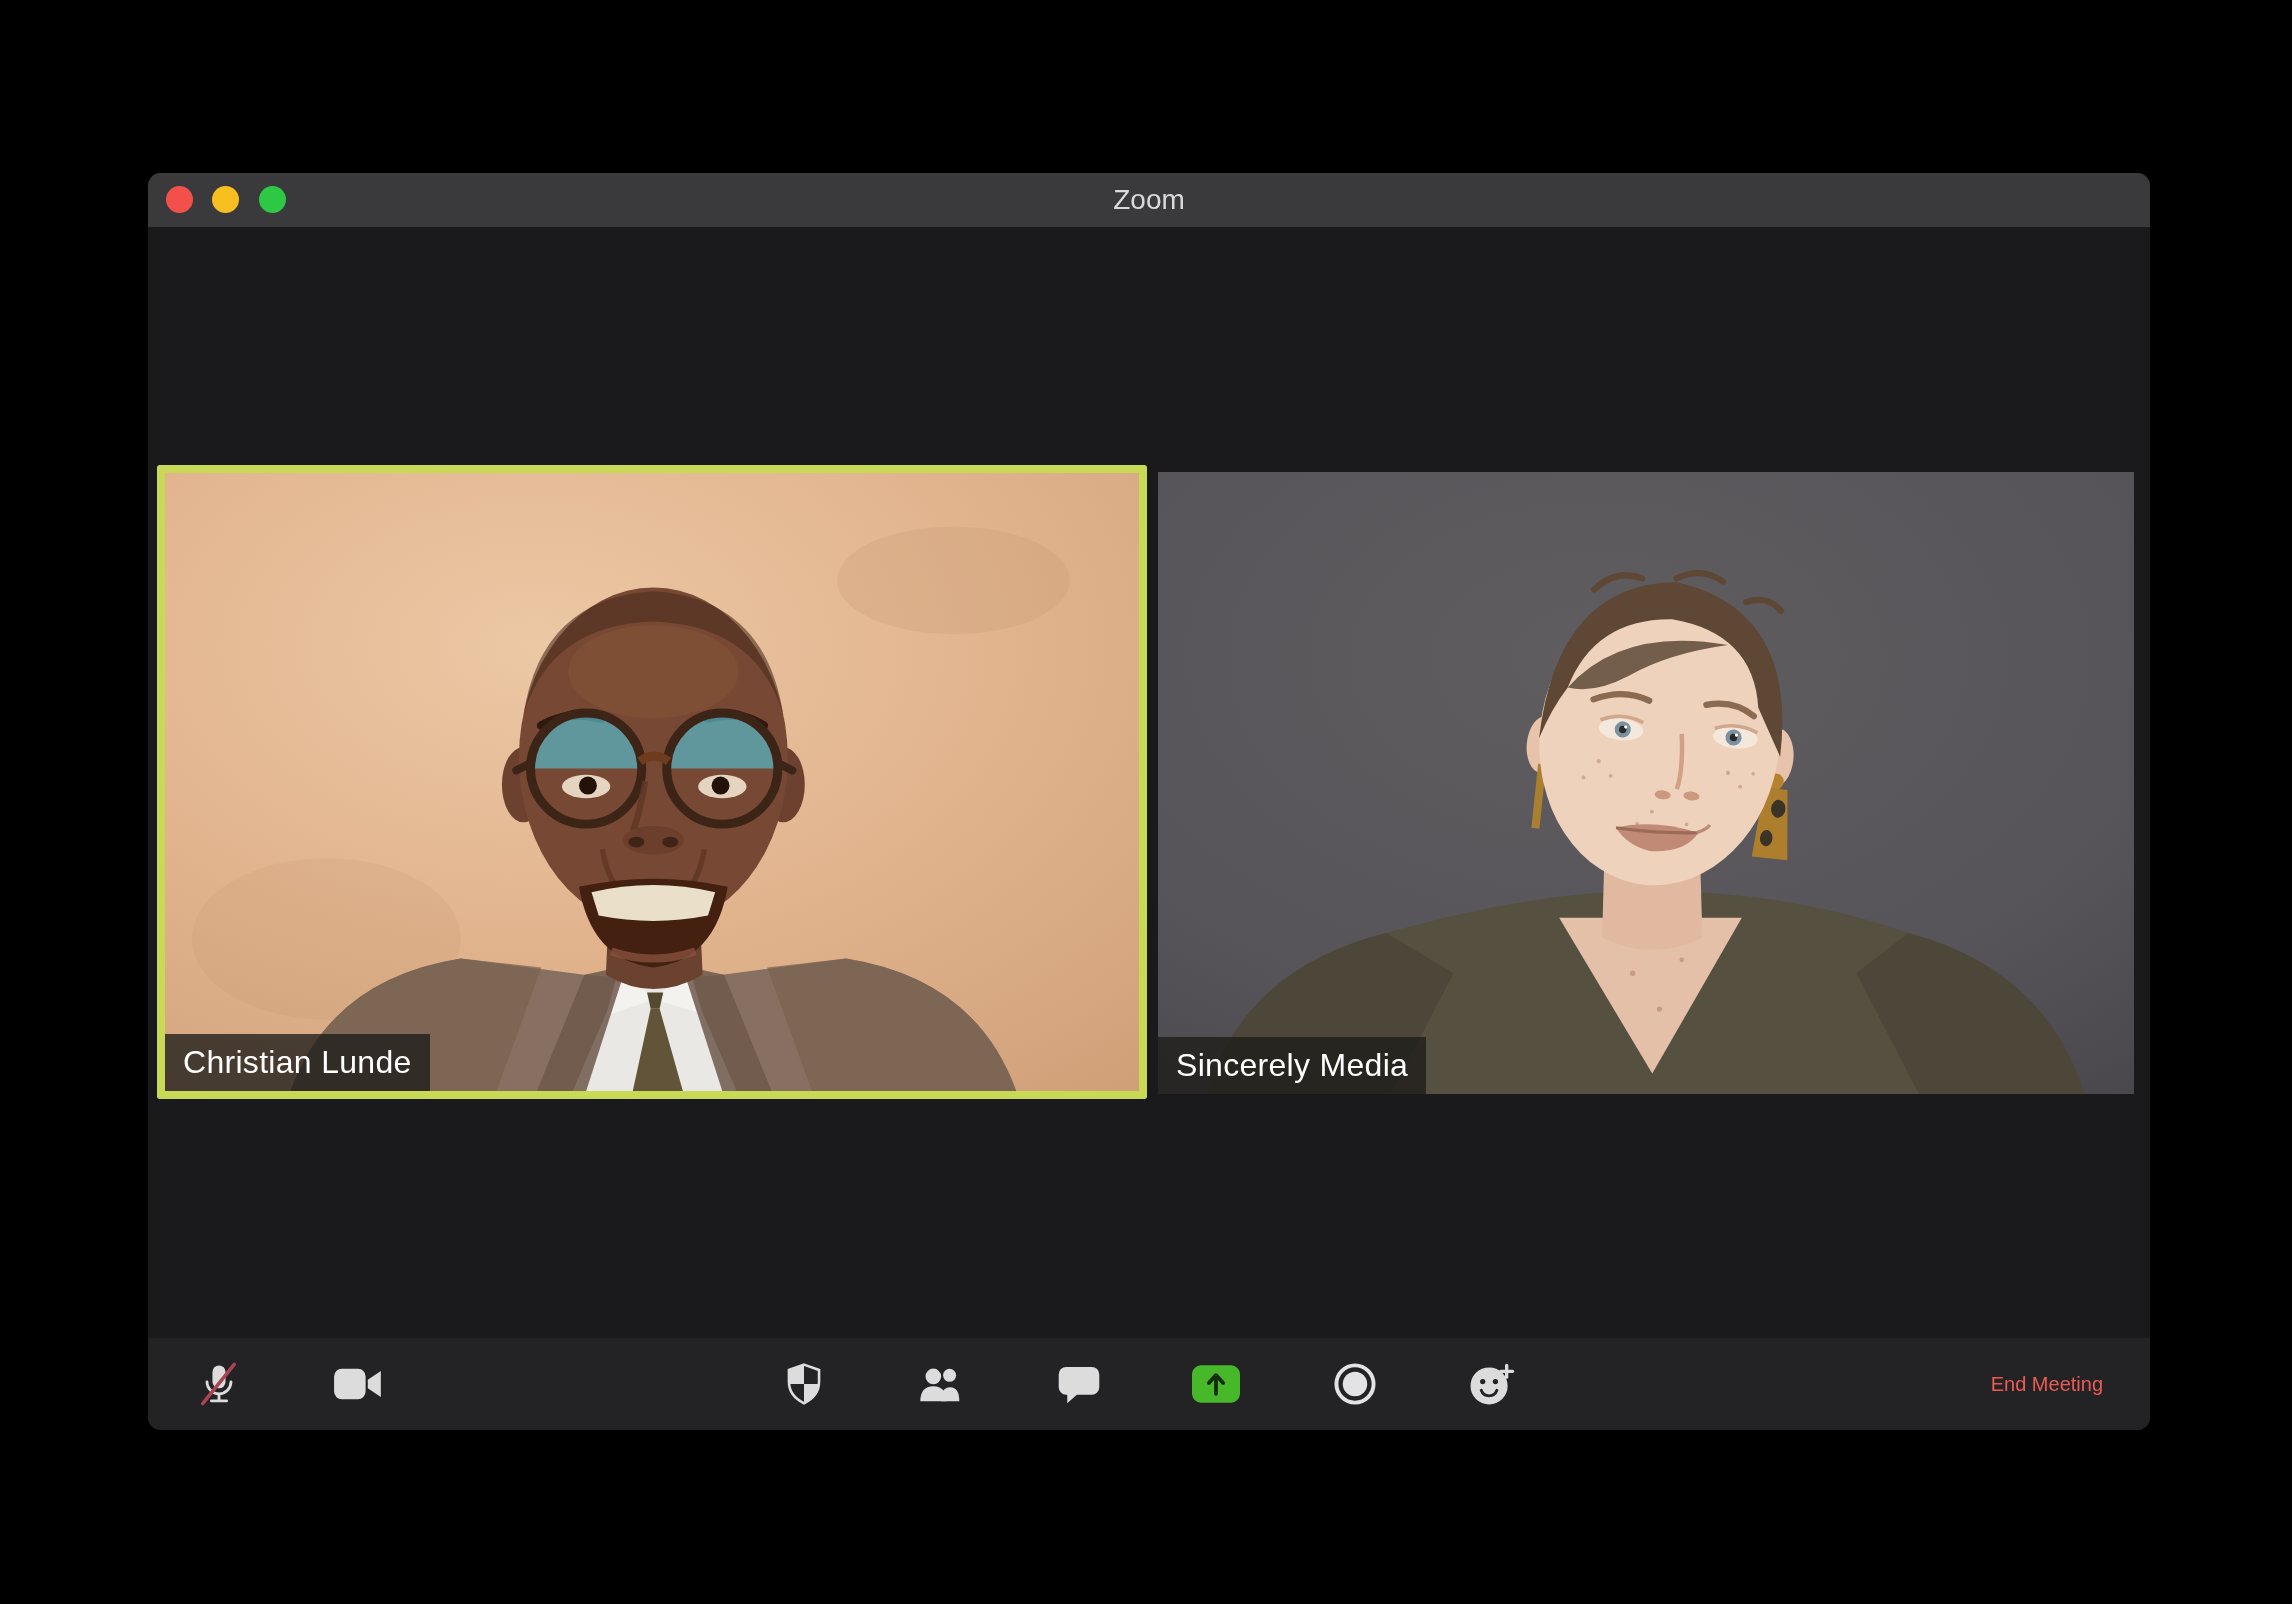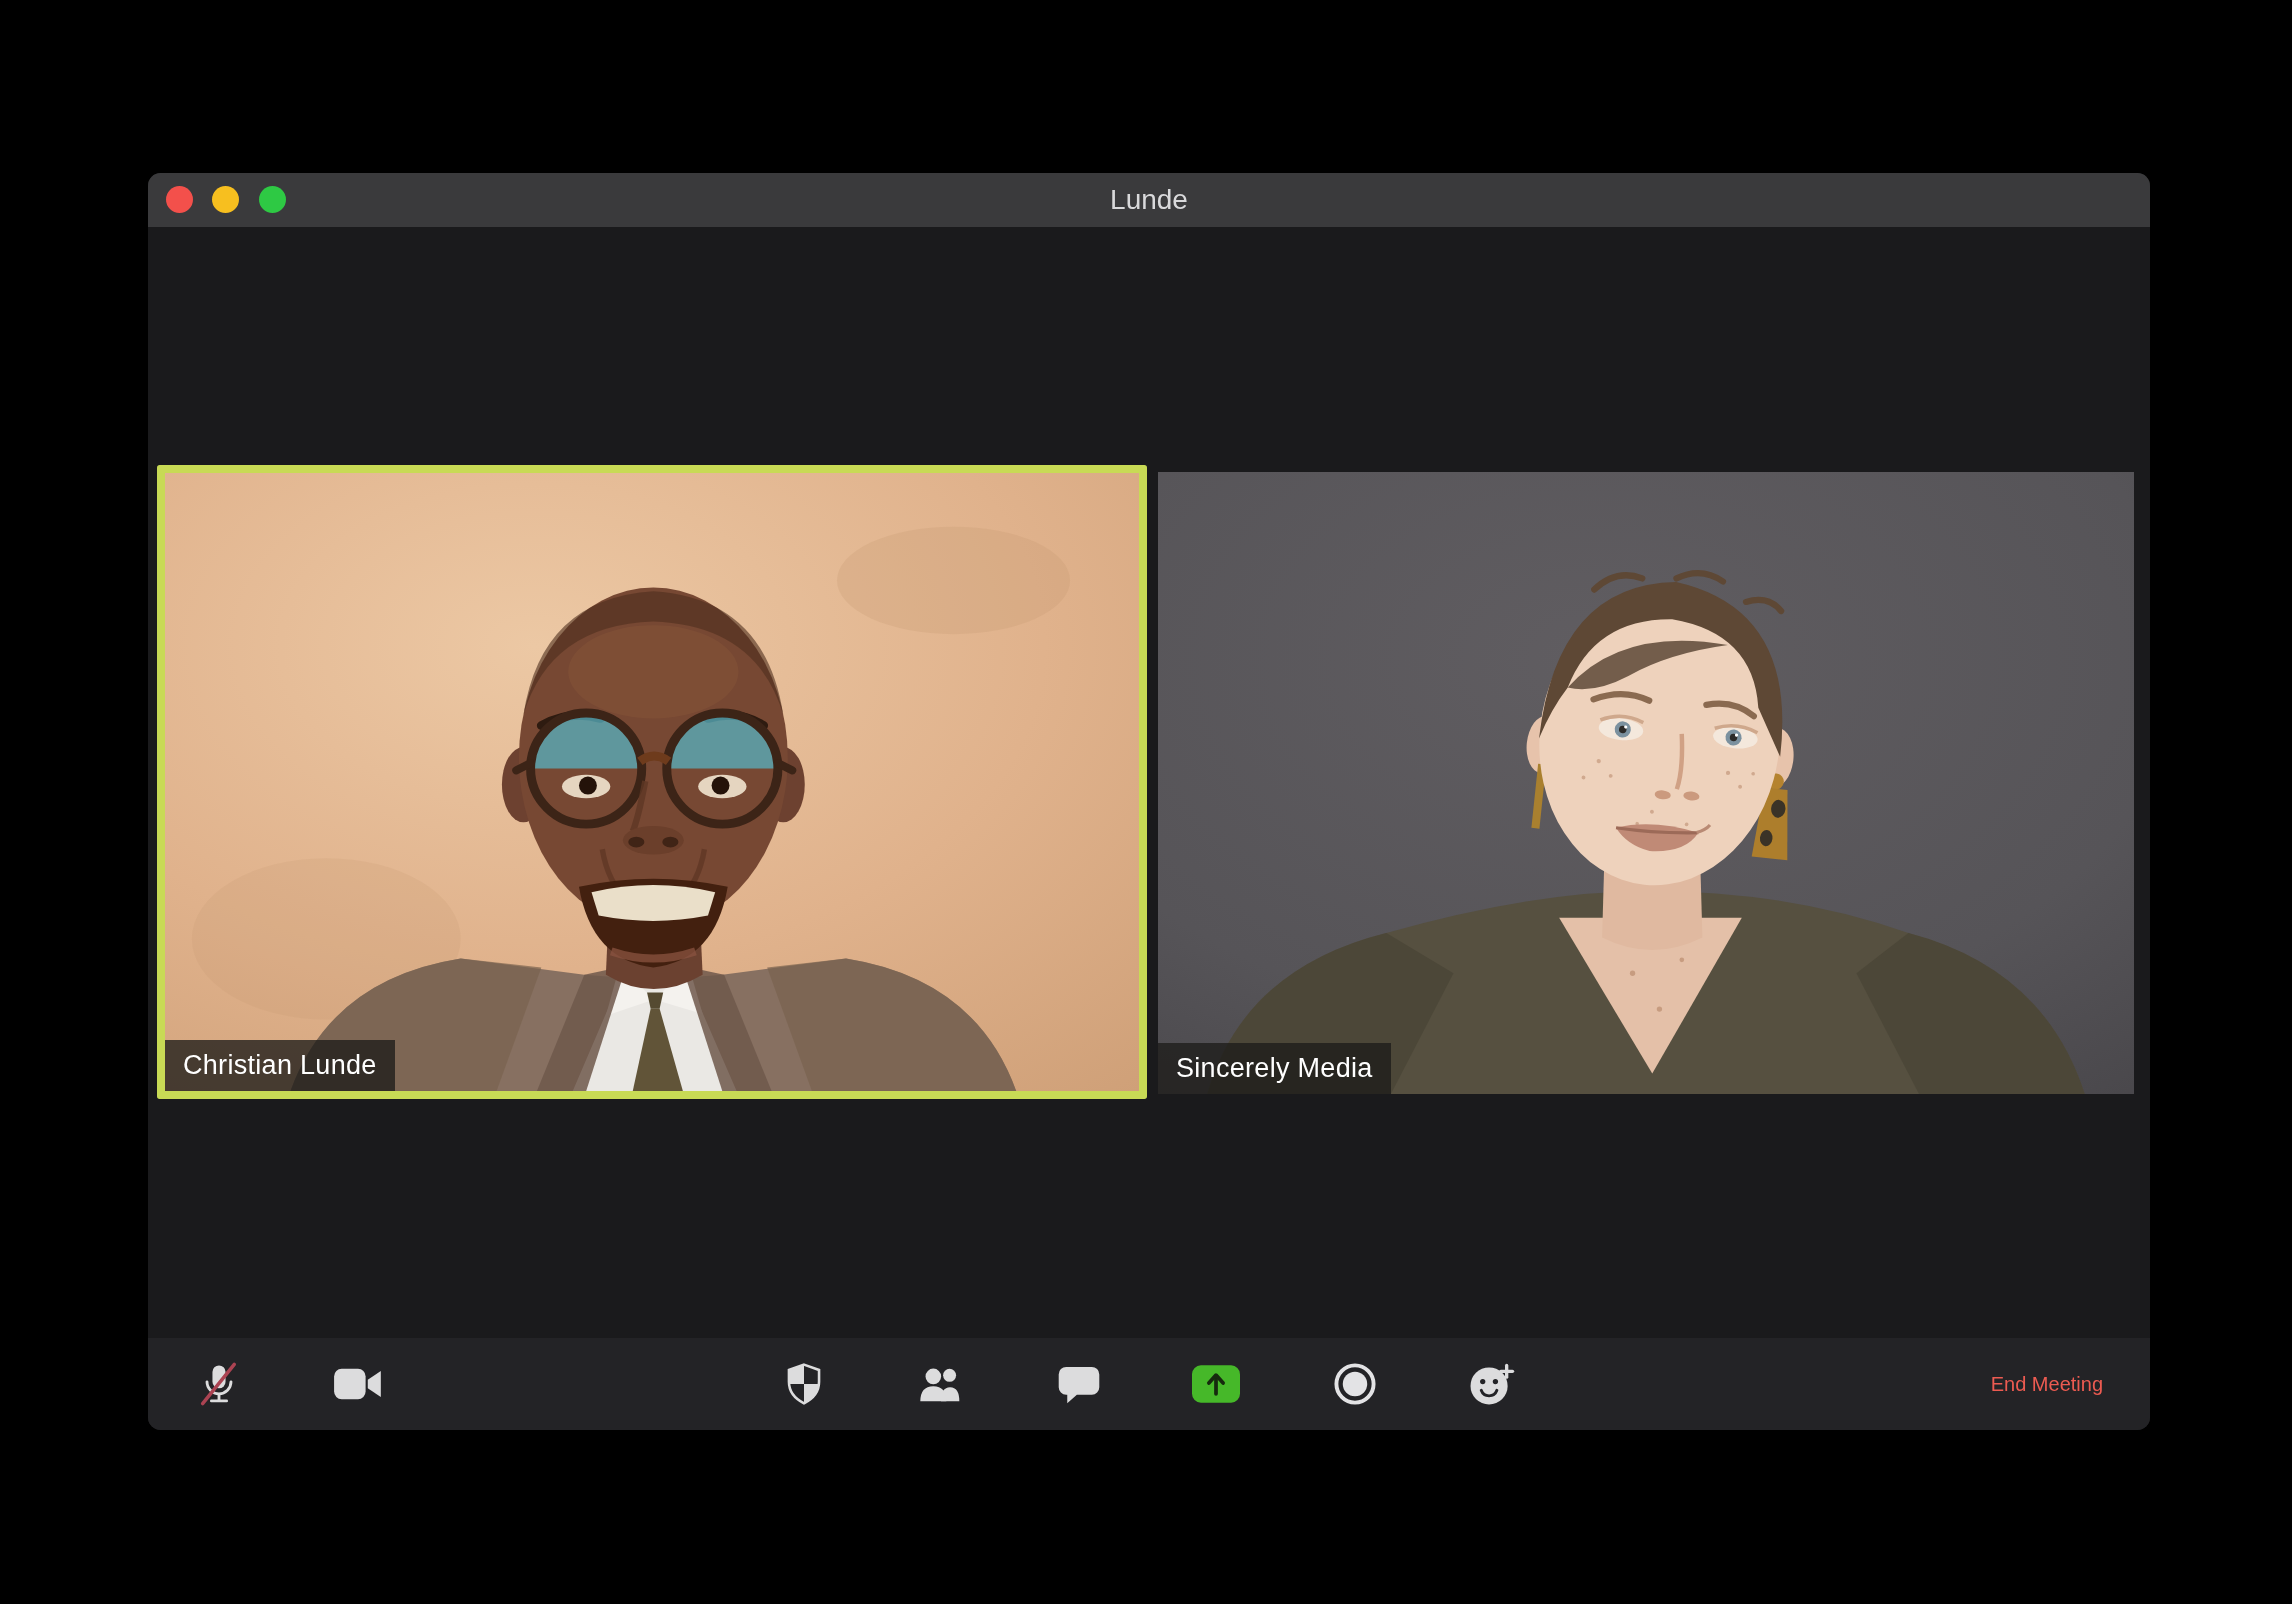--- a/index.html
+++ b/index.html
@@ -15,37 +15,37 @@
   .light.red{left:18px;background:#f3504b;}
   .light.yellow{left:64px;background:#f7bf1f;}
   .light.green{left:111px;background:#2ec944;}
   
   .stage{position:absolute;left:0;top:54px;right:0;bottom:92px;background:#1a1a1c;}
   .tile{position:absolute;overflow:hidden;background:#2a2a2c;}
   .tile svg{display:block;width:100%;height:100%;}
   .tile-left{left:9px;top:238px;width:974px;height:618px;border:8px solid #c8da55;border-radius:2.7px;}
   .tile-right{left:1010px;top:245px;width:976px;height:622px;}
   .name-label{position:absolute;left:0;bottom:0;background:rgba(30,28,25,0.78);
-              color:#ffffff;font-size:27px;padding:9.9px 18px;letter-spacing:0.3px;white-space:nowrap;}
+              color:#ffffff;font-size:32px;padding:9.9px 18px;letter-spacing:0.3px;white-space:nowrap;}
   
   .toolbar{position:absolute;left:0;right:0;bottom:0;height:92px;background:#232326;}
   .tb-btn{position:absolute;top:50%;transform:translate(-50%,-50%);cursor:pointer;
           display:flex;align-items:center;justify-content:center;}
   .tb-btn svg{display:block;}
   .end-meeting{position:absolute;right:47px;top:50%;transform:translateY(-50%);
                color:#ec5b51;font-size:20px;font-weight:500;cursor:pointer;white-space:nowrap;}
 </style>
 </head>
 <body>
 
 <div id="screen">
   <div class="window">
 
     <div class="titlebar">
-      <div class="title">Lunde</div>
+      <div class="title">Zoom</div>
       <span class="light red"></span>
       <span class="light yellow"></span>
       <span class="light green"></span>
     </div>
 
     <div class="stage">
 
       <div class="tile tile-left">
         <svg viewBox="0 0 1087 690" preserveAspectRatio="xMidYMid slice">
           <defs>

